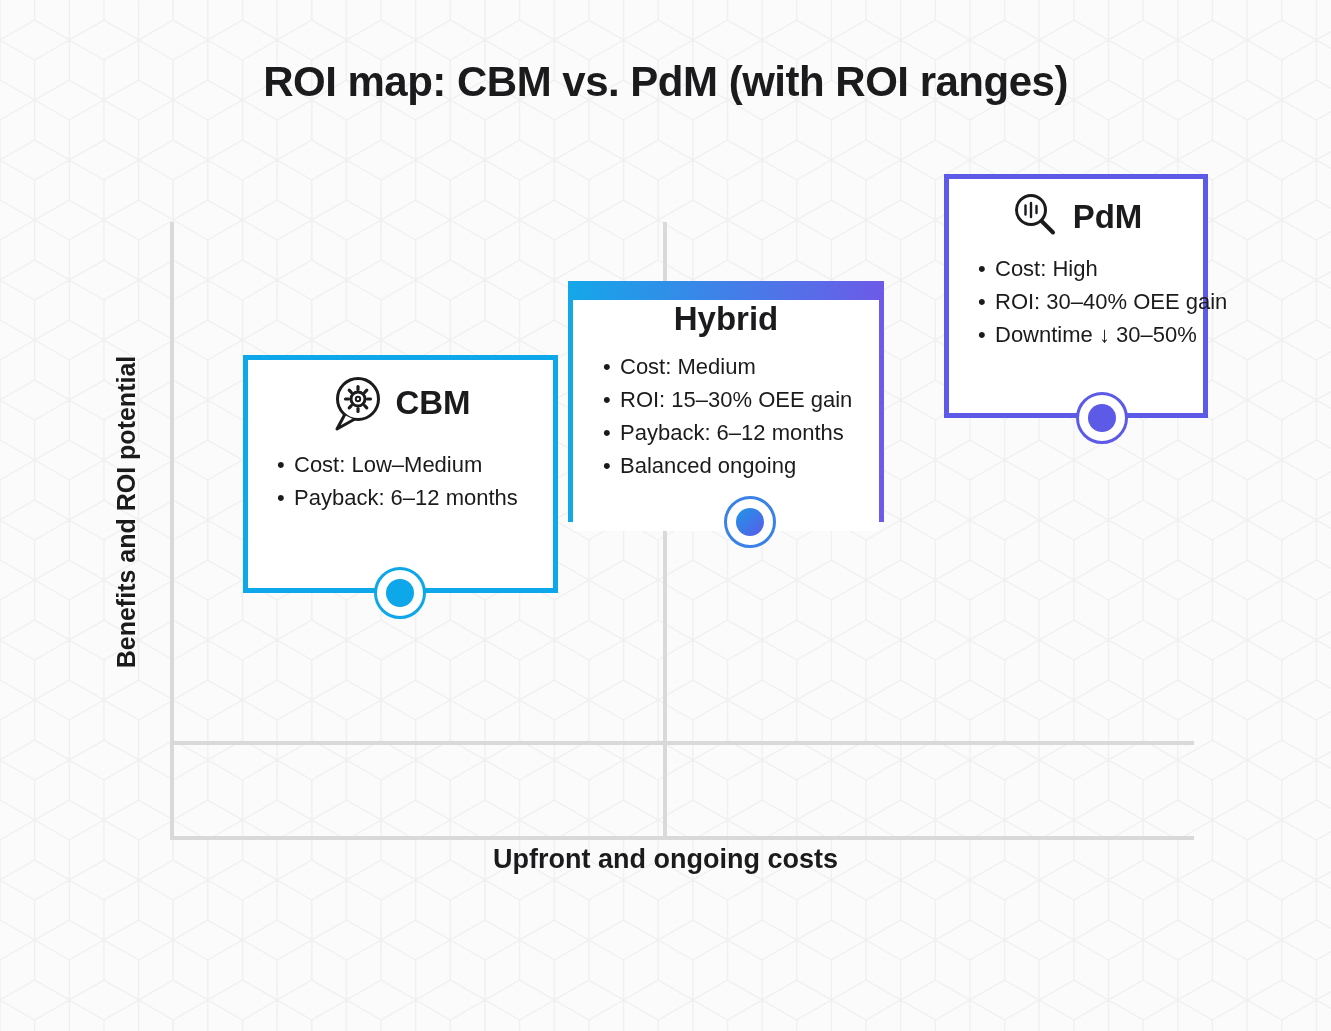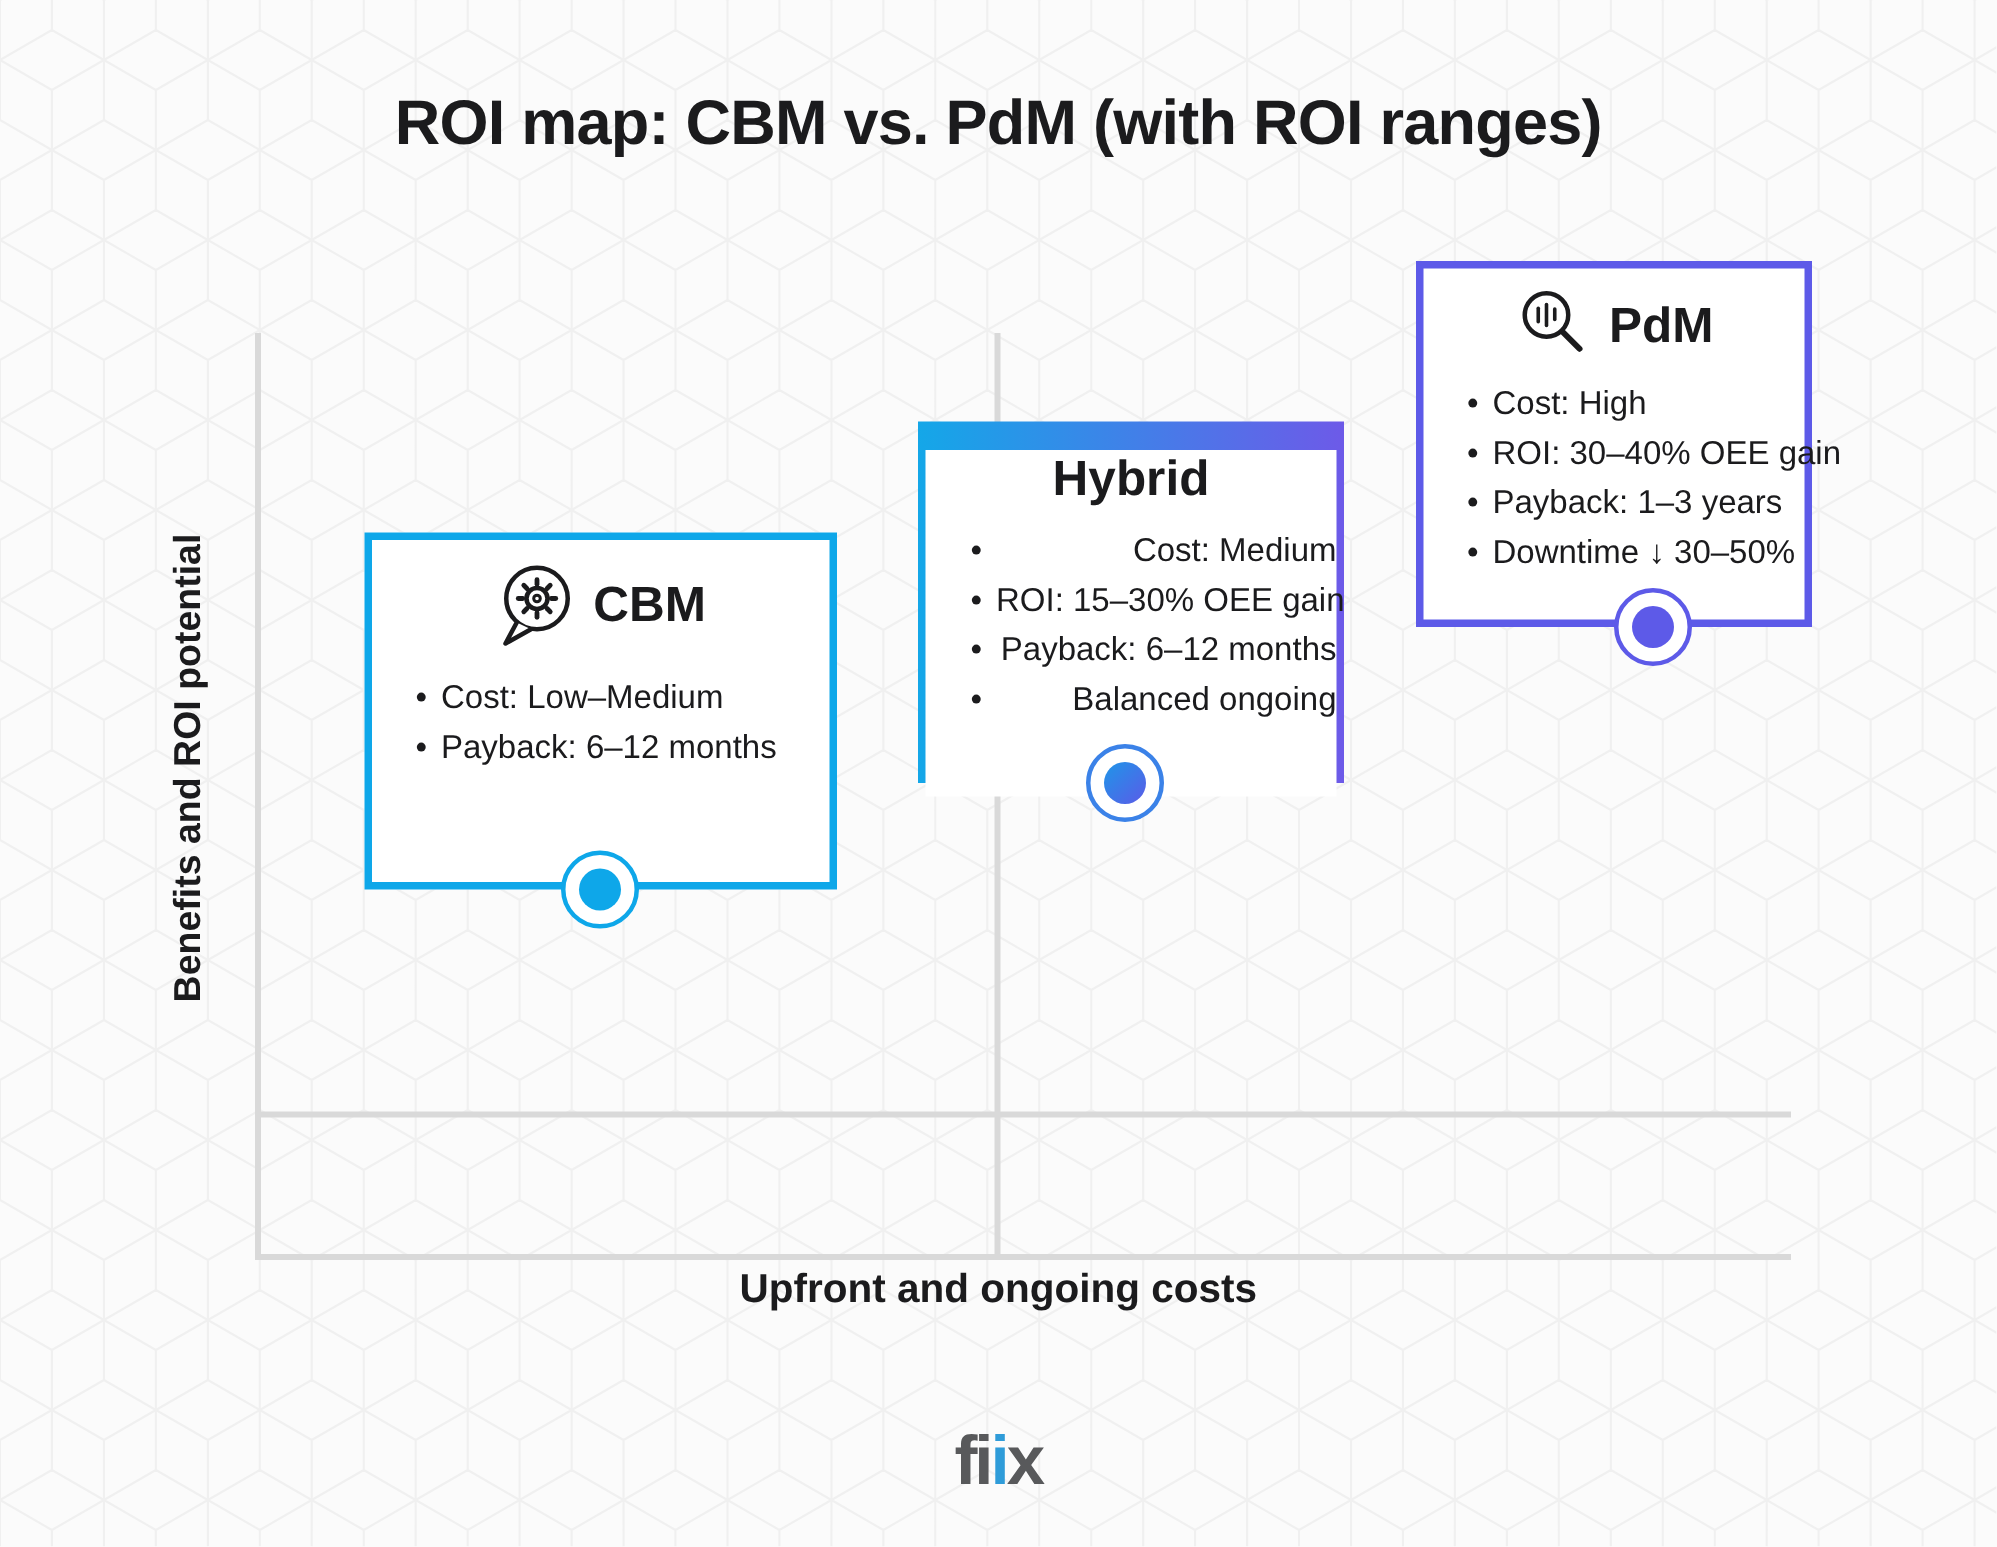--- a/index.html
+++ b/index.html
@@ -25,23 +25,22 @@
     font-size:25px;font-weight:700;white-space:nowrap;z-index:2;
   }
   .x-label{
     position:absolute;top:844px;left:0;width:100%;text-align:center;
     font-size:27px;font-weight:700;z-index:2;
   }
   .card{position:absolute;background:#fff;box-sizing:border-box;z-index:2;}
   .card-cbm{left:243px;top:355px;width:315px;height:238px;border:5px solid #701a75;}
   .card-pdm{left:944px;top:174px;width:264px;height:244px;border:5px solid #5d5ae8;}
   .card-hybrid{
-    left:612px;top:281px;width:284px;height:241px;padding:5px;
+    left:568px;top:281px;width:316px;height:241px;padding:5px;
     background:linear-gradient(90deg,#14a7e8,#6d5ae8);
-    text-align:right;
   }
   .card-hybrid .inner{width:100%;height:100%;background:#fff;box-sizing:border-box;}
   .card-head{display:flex;align-items:center;justify-content:center;gap:11px;}
   .card-cbm .card-head{margin-top:14px;}
   .card-hybrid .card-head{margin-top:14px;}
   .card-pdm .card-head{margin-top:12px;}
   .card-title{font-size:33px;font-weight:700;}
   .bullets{list-style:none;padding:0;font-size:22px;font-weight:500;line-height:33px;}
   .card-cbm .bullets{margin:16px 0 0 29px;}
   .card-hybrid .bullets{margin:12px 0 0 30px;}
@@ -132,30 +131,28 @@
           <line x1="15.5" y1="14.5" x2="15.5" y2="23.5"></line>
           <line x1="21" y1="12" x2="21" y2="26"></line>
           <line x1="26.5" y1="15" x2="26.5" y2="22"></line>
         </g>
       </svg>
       <div class="card-title">PdM</div>
     </div>
     <ul class="bullets">
       <li>Cost: High</li>
       <li>ROI: 30–40% OEE gain</li>
-      <li>Payback: 1–3 years</li>
       <li>Downtime ↓ 30–50%</li>
     </ul>
   </div>
 
   <div class="marker marker-cbm" style="border-color: rgb(14, 167, 233);">
     <div class="dot" style="background: rgb(14, 167, 233);"></div>
   </div>
   <div class="marker marker-hybrid" style="border-color: rgb(59, 130, 232);">
     <div class="dot" style="background: linear-gradient(135deg, rgb(30, 150, 232), rgb(91, 91, 232));"></div>
   </div>
   <div class="marker marker-pdm" style="border-color: rgb(93, 90, 232);">
     <div class="dot" style="background: rgb(93, 90, 232);"></div>
   </div>
 
-  <div class="logo" style="color: rgb(88, 89, 91);"><span>fi</span><span class="blue" style="color: rgb(47, 156, 217);">i</span><span>x</span></div>
 
 </div>
 
 </body></html>

